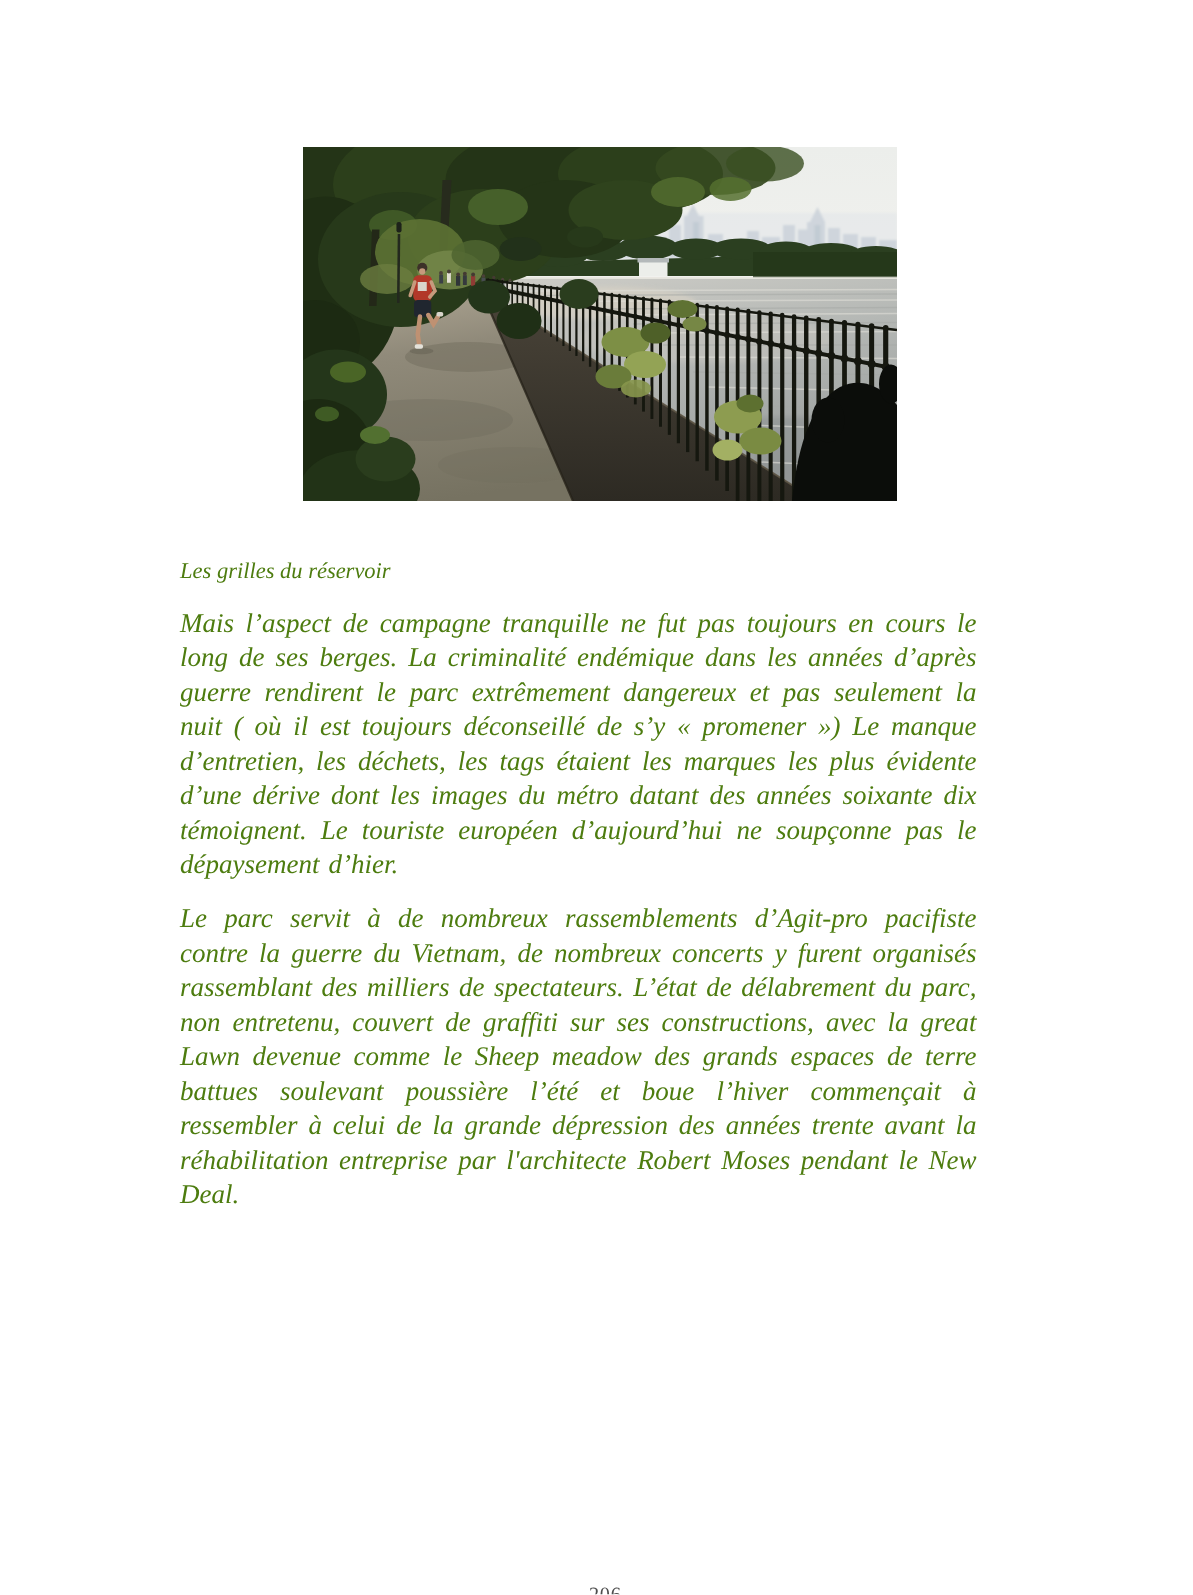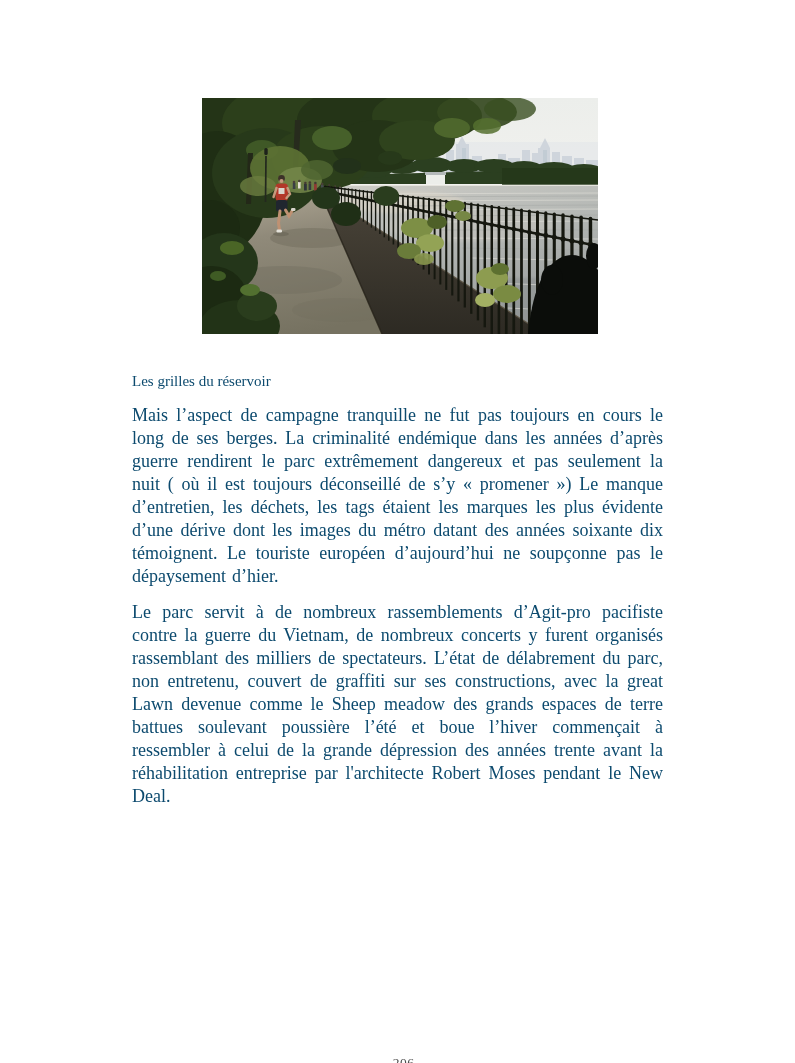--- a/index.html
+++ b/index.html
@@ -15,23 +15,24 @@
     overflow: hidden;
   }
   .photo-wrap {
     position: absolute;
     left: 202px; top: 98px;
     width: 396px; height: 236px;
   }
   .photo-wrap svg { display: block; }
   .text-block {
     position: absolute;
-    left: 132px; top: 370px;
+    left: 120px; top: 370px;
     width: 531px;
-    color: #0c4a6e;
+    color: #4d7c0f;
+    font-style: italic;
   }
   .caption {
     font-size: 15px;
     line-height: 23px;
     margin: 0 0 11px 0;
   }
   .text-block p.body-par {
     font-size: 18px;
     line-height: 23px;
     text-align: justify;

